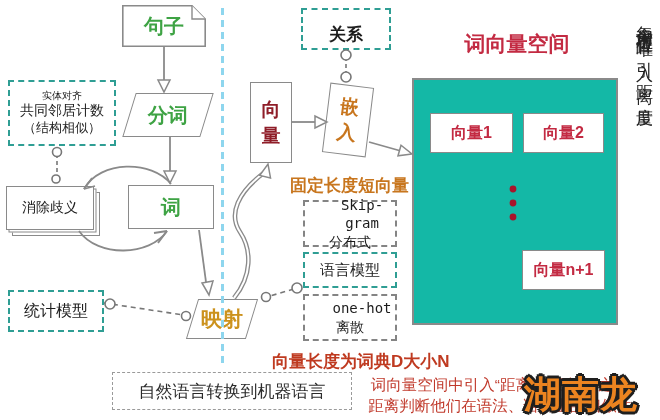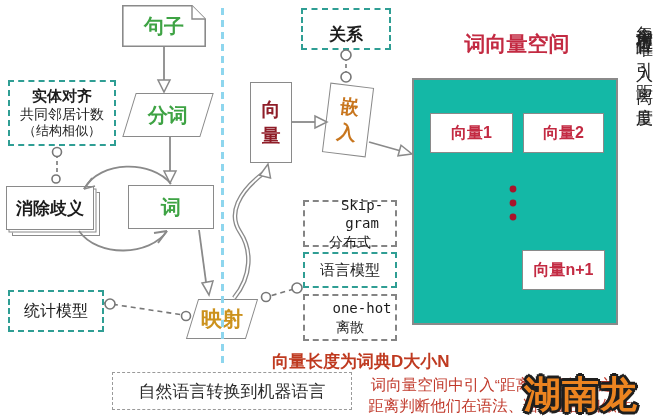--- a/index.html
+++ b/index.html
@@ -33,35 +33,35 @@
                  3px 0 0 #1f1f1f,-3px 0 0 #1f1f1f,0 3px 0 #1f1f1f,0 -3px 0 #1f1f1f;}
 </style>
 </head>
 <body>
 
 <div class="stage">
 
   <div class="layer-boxes">
 
     <div class="abs teal flex" style="left:8px;top:80px;width:108px;height:66px;flex-direction:column;line-height:1.25;">
-      <div style="font-size:15px;font-weight:bold;">实体对齐</div>
+      <div style="font-size:10px;font-weight:normal;">实体对齐</div>
       <div style="font-size:14px;">共同邻居计数</div>
       <div style="font-size:13px;">（结构相似）</div>
     </div>
 
     <div class="abs solid flex skew" style="left:129px;top:93px;width:78px;height:44px;">
       <span class="unskew green" style="font-size:20px;">分词</span>
     </div>
 
     <div class="abs solid flex" style="left:128px;top:185px;width:86px;height:44px;">
       <span class="green" style="font-size:20px;">词</span>
     </div>
 
     <div class="abs solid flex stacked" style="left:6px;top:186px;width:88px;height:44px;">
-      <span style="font-size:17px;font-weight:700;">消除歧义</span>
+      <span style="font-size:14px;font-weight:400;">消除歧义</span>
     </div>
 
     <div class="abs teal flex" style="left:8px;top:290px;width:96px;height:42px;">
       <span style="font-size:16px;">统计模型</span>
     </div>
 
     <div class="abs solid flex skew" style="left:192px;top:299px;width:60px;height:40px;">
       <span class="unskew gold" style="font-size:21px;">映射</span>
     </div>
 
@@ -186,20 +186,21 @@
     </g>
   </svg>
 
   <div class="layer-text">
     <div class="abs crimson" style="left:452px;top:30px;width:130px;font-size:21px;text-align:center;">词向量空间</div>
 
     <div class="abs flex" style="left:122px;top:5px;width:84px;height:42px;">
       <span class="green" style="font-size:20px;">句子</span>
     </div>
 
+    <div class="abs orange" style="left:290px;top:174px;font-size:17px;">固定长度短向量</div>
 
     <div class="abs vertical" style="left:632px;top:12px;height:360px;font-size:17px;color:#222;">每个词所在位置唯一，引入　距离　度量</div>
 
     <div class="abs red" style="left:272px;top:350px;font-size:17px;font-weight:600;color:#bf3a20;">向量长度为词典D大小N</div>
 
     <div class="abs red" style="left:338px;top:374px;width:324px;font-size:15.5px;line-height:21px;text-align:center;">
       <div>词向量空间中引入“距离”，根据词之间</div>
       <div>距离判断他们在语法、语义上的相似性</div>
     </div>
 

